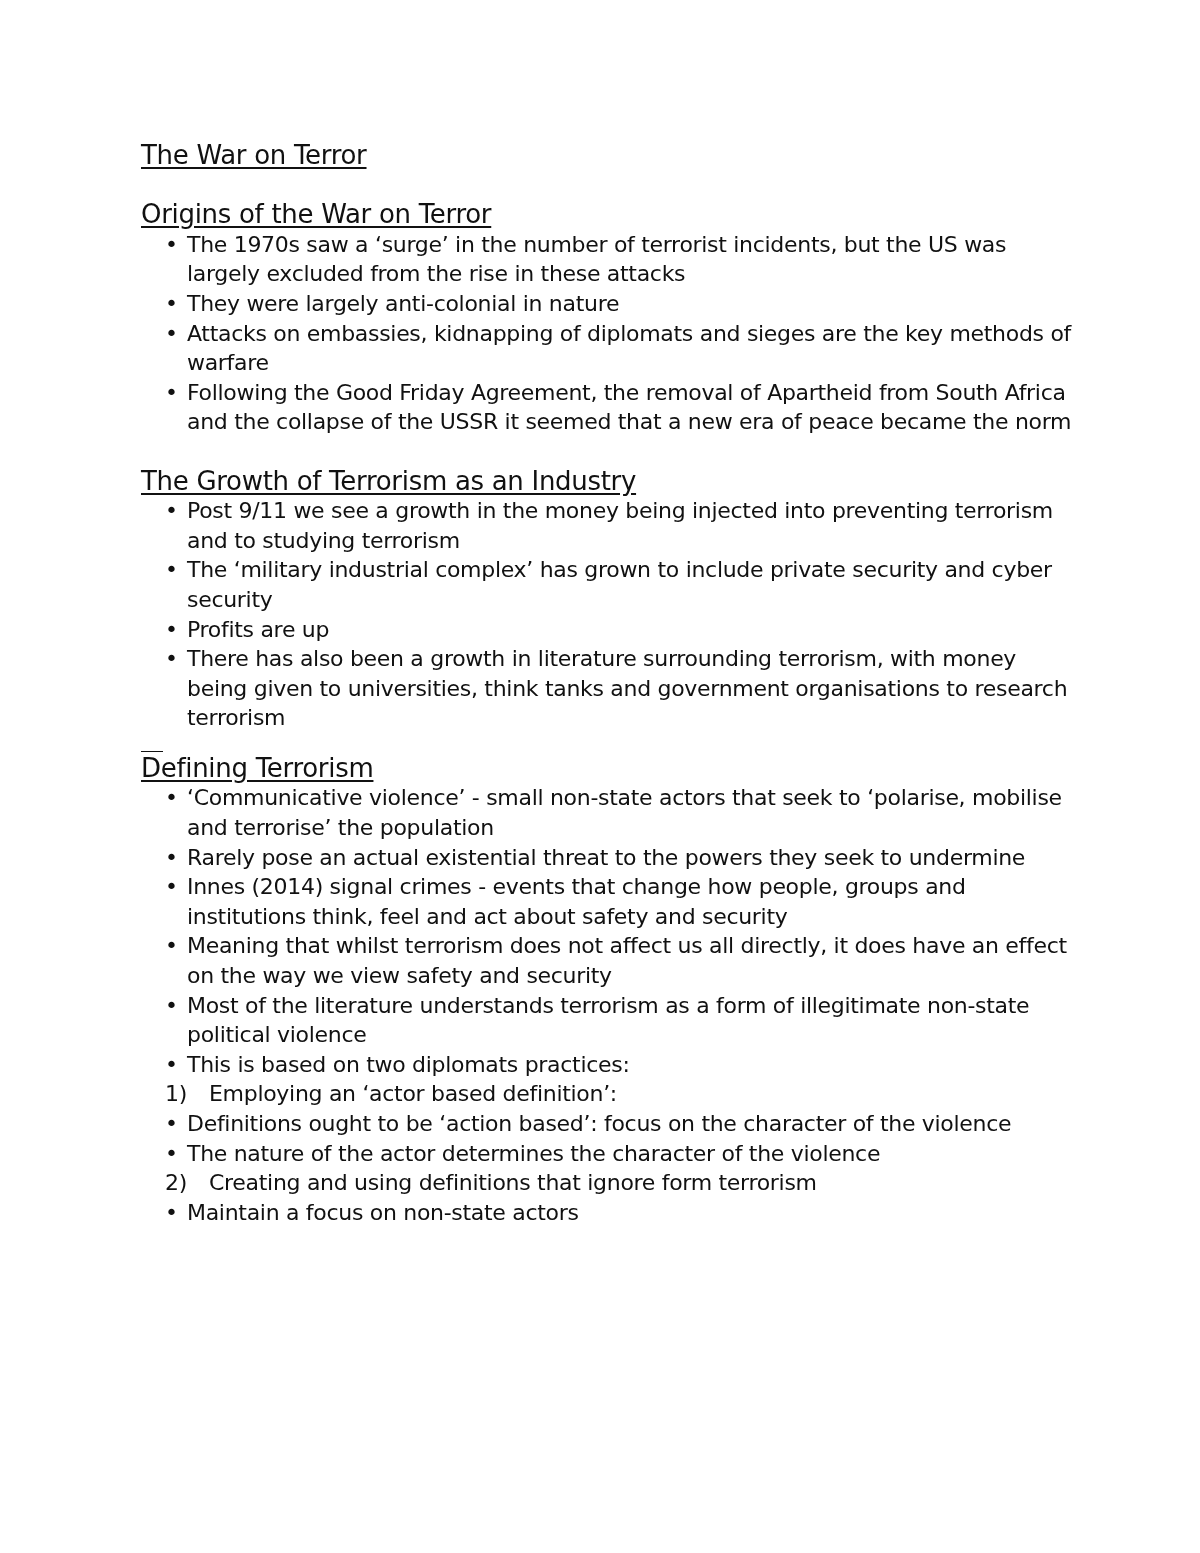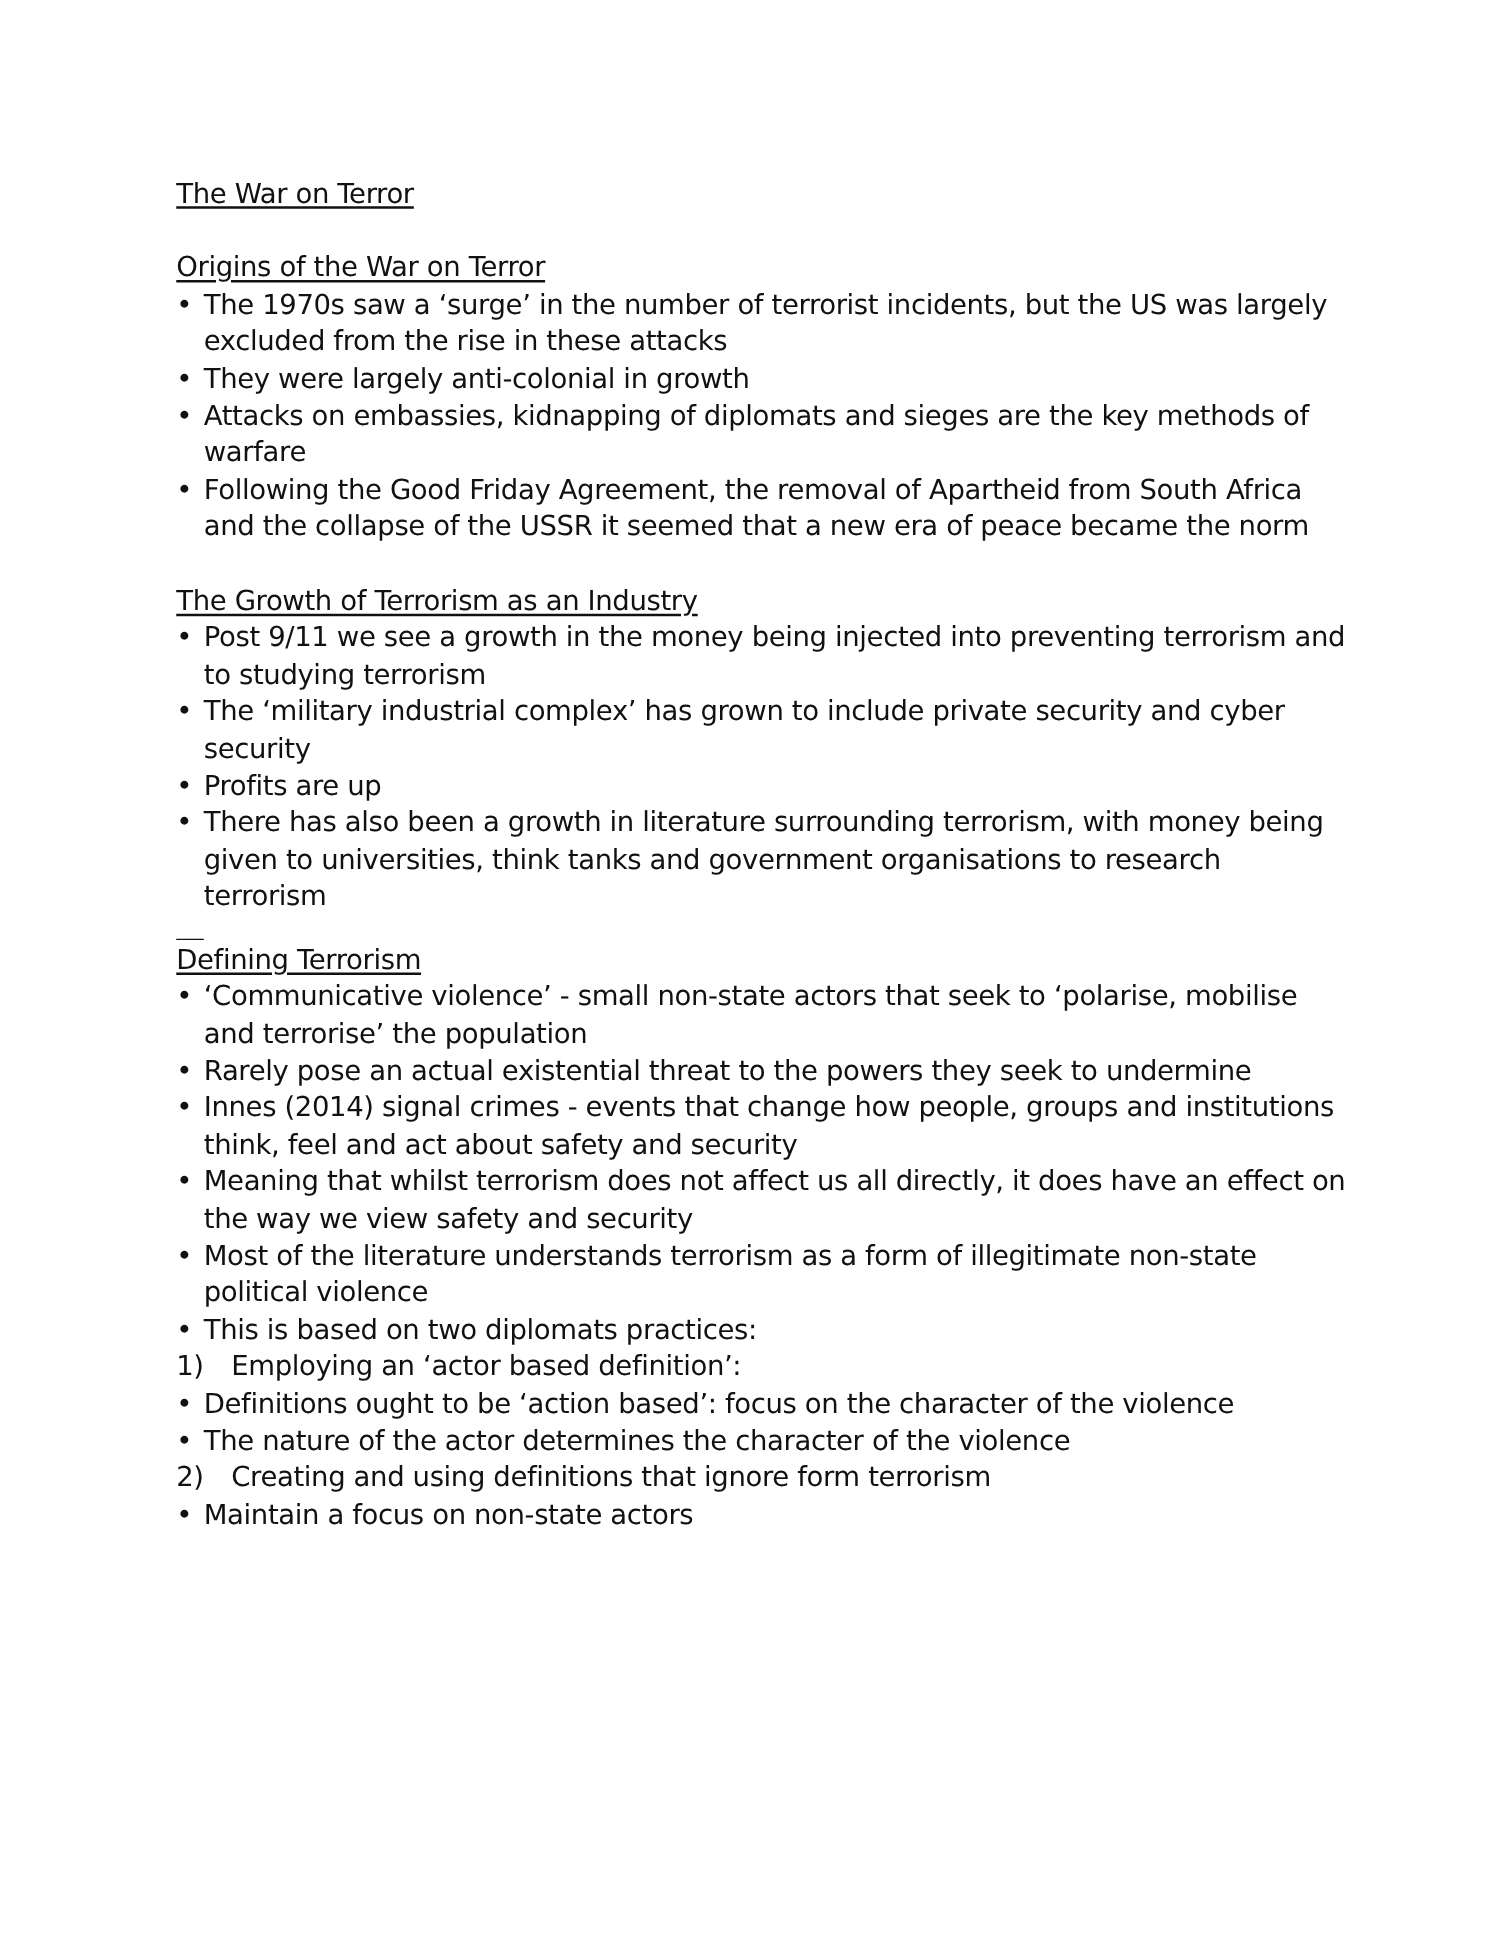--- a/index.html
+++ b/index.html
@@ -2,40 +2,40 @@
 <html><head>
   <meta charset="utf-8">
   <style>
     html, body { margin: 0; padding: 0; background: #ffffff; }
     body { width: 1200px; height: 1553px; position: relative; overflow: hidden; }
     .page {
       position: absolute; left: 141px; top: 141px; width: 940px;
       font-family: "DejaVu Sans", sans-serif; font-size: 22px; color: #111;
       line-height: 29.6px; letter-spacing: -0.3px;
     }
-    .heading { text-decoration: underline; text-underline-offset: 3px; margin: 0; font-weight: normal; font-size: 22px; }
+    .heading { text-decoration: underline; text-underline-offset: 3px; margin: 0; font-weight: normal; font-size: 26px; }
     .gap { height: 29.6px; }
     ul { list-style: none; margin: 0; padding: 0; }
-    li { position: relative; padding-left: 22px; }
+    li { position: relative; padding-left: 22px; margin-left: 24px; }
     li.bullet::before { content: "•"; position: absolute; left: 0; top: 0; }
     li.num { padding-left: 44px; }
     .num-label { position: absolute; left: 0; top: 0; }
     .rule { display: block; width: 22px; border-bottom: 1.5px solid #111; height: 18px; margin-bottom: 2px; }
   </style>
 </head>
 <body>
 
 <div class="page">
   <p class="heading">The War on Terror</p>
   <div class="gap"></div>
 
   <p class="heading">Origins of the War on Terror</p>
   <ul>
     <li class="bullet">The 1970s saw a ‘surge’ in the number of terrorist incidents, but the US was largely excluded from the rise in these attacks</li>
-    <li class="bullet">They were largely anti-colonial in growth</li>
+    <li class="bullet">They were largely anti-colonial in nature</li>
     <li class="bullet">Attacks on embassies, kidnapping of diplomats and sieges are the key methods of warfare</li>
     <li class="bullet">Following the Good Friday Agreement, the removal of Apartheid from South Africa and the collapse of the USSR it seemed that a new era of peace became the norm</li>
   </ul>
   <div class="gap"></div>
 
   <p class="heading">The Growth of Terrorism as an Industry</p>
   <ul>
     <li class="bullet">Post 9/11 we see a growth in the money being injected into preventing terrorism and to studying terrorism</li>
     <li class="bullet">The ‘military industrial complex’ has grown to include private security and cyber security</li>
     <li class="bullet">Profits are up</li>

